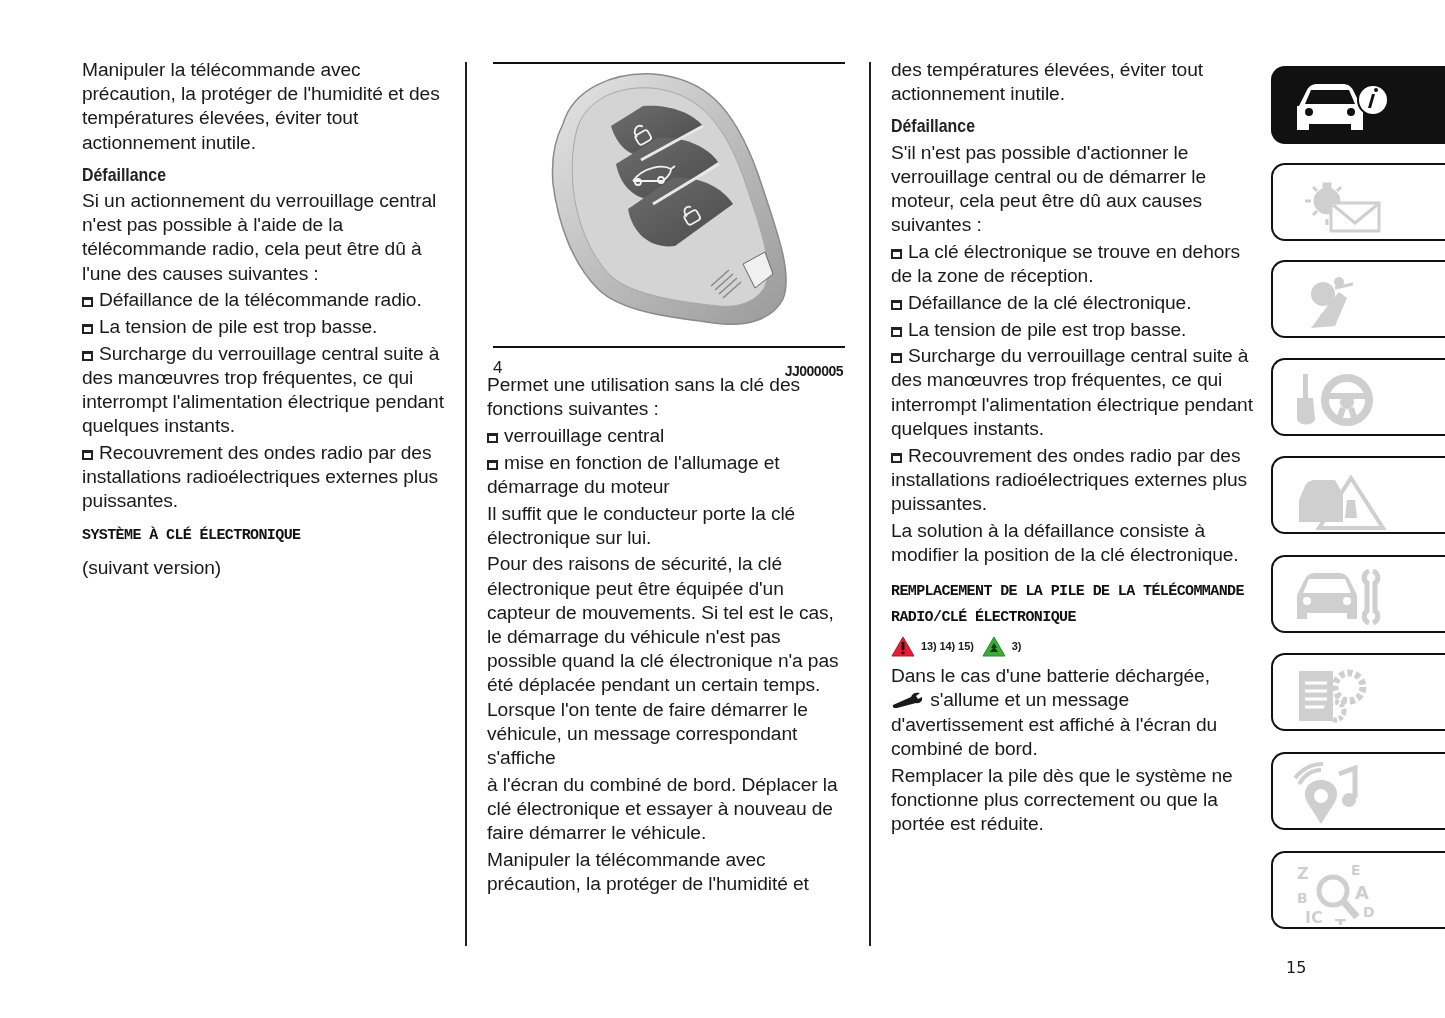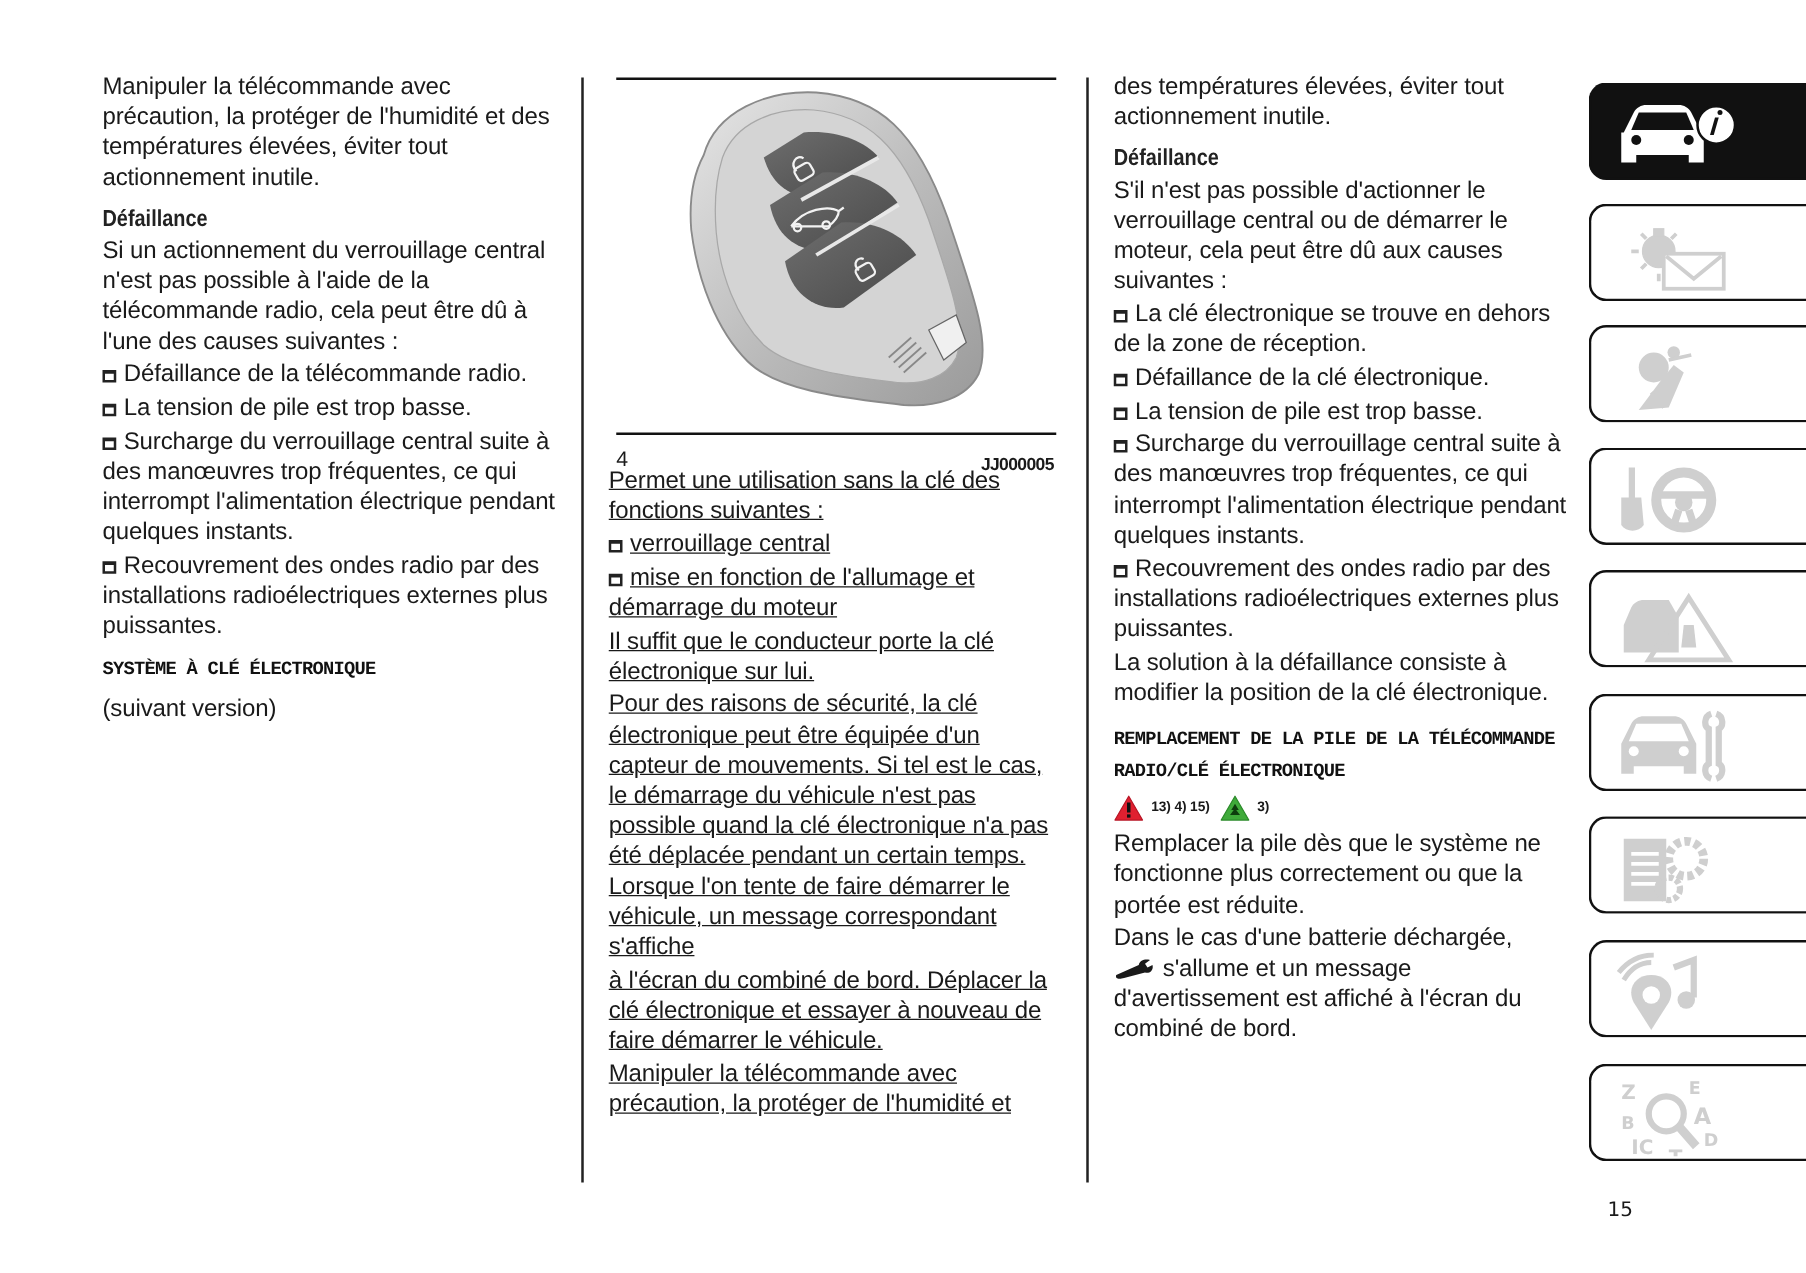--- a/index.html
+++ b/index.html
@@ -14,21 +14,21 @@
   .box { display: inline-block; width: 11px; height: 10px; border: 2px solid #222; border-bottom-width: 2px; margin-right: 6px; vertical-align: -1px; box-sizing: border-box; border-top-width: 3px; }
   .heading { font-family: Liberation Mono, monospace; font-weight: bold; font-size: 15px; line-height: 25.5px; letter-spacing: -0.6px; margin: 9px 0 8px 0 !important; color: #111; transform: scaleX(1.0); }
   .vrule1 { position: absolute; left: 465px; top: 62px; width: 2px; height: 884px; background: #222; }
   .vrule2 { position: absolute; left: 869px; top: 62px; width: 2px; height: 884px; background: #222; }
   .fig { position: absolute; left: 493px; top: 60px; width: 352px; height: 320px; }
   .fig .rule-top { position: absolute; left: 0; top: 2px; width: 352px; height: 2px; background: #111; }
   .fig .rule-bot { position: absolute; left: 0; top: 286px; width: 352px; height: 2px; background: #111; }
   .fig .fignum { position: absolute; left: 0; top: 298px; font-size: 17px; }
   .fig .figcode { position: absolute; right: 2px; top: 303px; font-size: 14px; font-weight: bold; letter-spacing: -0.5px; }
   .col2text { position: absolute; left: 487px; top: 373px; width: 360px; font-size: 19.2px; line-height: 24.2px; letter-spacing: -0.1px; }
-  .col2text p { margin: 0 0 2.5px 0; text-decoration: underline; }
+  .col2text p { margin: 0 0 2.5px 0; }
   .warn-row { display: flex; align-items: center; gap: 6px; margin: 3px 0 6px 0; font-size: 11px; font-weight: bold; }
   .tabs { position: absolute; left: 1271px; top: 0; width: 174px; }
   .tab { position: absolute; left: 0; width: 180px; height: 78px; border: 2px solid #111; border-right: none; border-radius: 14px 0 0 14px; box-sizing: border-box; background: #fff; }
   .tab.active { background: #111; }
   .tab svg { position: absolute; left: 18px; top: 8px; }
   .pagenum { position: absolute; left: 1286px; top: 958px; font-size: 16px; font-family: "DejaVu Sans", sans-serif; text-align: right; }
 </style>
 </head>
 <body>
 
@@ -115,35 +115,35 @@
   <p class="bullet"><span class="box"></span><span>Surcharge du verrouillage central suite à des manœuvres trop fréquentes, ce qui interrompt l'alimentation électrique pendant quelques instants.</span></p>
   <p class="bullet"><span class="box"></span><span>Recouvrement des ondes radio par des installations radioélectriques externes plus puissantes.</span></p>
   <p>La solution à la défaillance consiste à modifier la position de la clé électronique.</p>
   <p class="heading" style="margin-top:12px !important;margin-bottom:4px !important;">REMPLACEMENT DE LA PILE DE LA TÉLÉCOMMANDE RADIO/CLÉ ÉLECTRONIQUE</p>
   <div class="warn-row">
     <svg width="24" height="21" viewBox="0 0 24 21">
       <path d="M12 1 L23 20 L1 20 Z" fill="#e02030" stroke="#b81525" stroke-width="1" stroke-linejoin="round"></path>
       <rect x="10.6" y="6" width="2.8" height="8" fill="#111"></rect>
       <rect x="10.6" y="15.5" width="2.8" height="2.6" fill="#111"></rect>
     </svg>
-    <span>13) 4) 15)</span>
+    <span>13) 14) 15)</span>
     <svg width="24" height="21" viewBox="0 0 24 21" style="margin-left:2px;">
       <path d="M12 1 L23 20 L1 20 Z" fill="#3faa3a" stroke="#2b8a2a" stroke-width="1" stroke-linejoin="round"></path>
       <path d="M12 7 L9 12 L11 12 L8 16 L16 16 L13 12 L15 12 Z" fill="#0d3d0d"></path>
     </svg>
     <span>3)</span>
   </div>
-  <p>Remplacer la pile dès que le système ne fonctionne plus correctement ou que la portée est réduite.</p>
   <p>
     <span>Dans le cas d'une batterie déchargée,</span><br>
     <svg width="34" height="16" viewBox="0 0 34 16" style="vertical-align:-2px;">
       <path d="M2 13 L20 5 C21 1 25 0 29 1 L25 4 L27 7 L31 5 C32 9 29 12 25 11 L6 16 C3 17 1 15 2 13 Z" fill="#1a1a1a"></path>
     </svg>
     <span>s'allume et un message d'avertissement est affiché à l'écran du combiné de bord.</span>
   </p>
+  <p>Remplacer la pile dès que le système ne fonctionne plus correctement ou que la portée est réduite.</p>
 </div>
 
 <div class="tabs">
   <div class="tab active" style="top:66px;">
     <svg width="110" height="64" viewBox="0 0 110 64">
       <path d="M8 30 L16 14 C18 10 22 8 26 8 L52 8 C56 8 60 10 62 14 L70 30 L72 30 L72 54 L60 54 L60 48 L18 48 L18 54 L6 54 L6 30 Z" fill="#fff"></path>
       <path d="M20 14 L58 14 L64 28 L14 28 Z" fill="#111"></path>
       <circle cx="18" cy="36" r="4" fill="#111"></circle>
       <circle cx="60" cy="36" r="4" fill="#111"></circle>
       <circle cx="82" cy="24" r="15" fill="#fff" stroke="#111" stroke-width="2"></circle>

